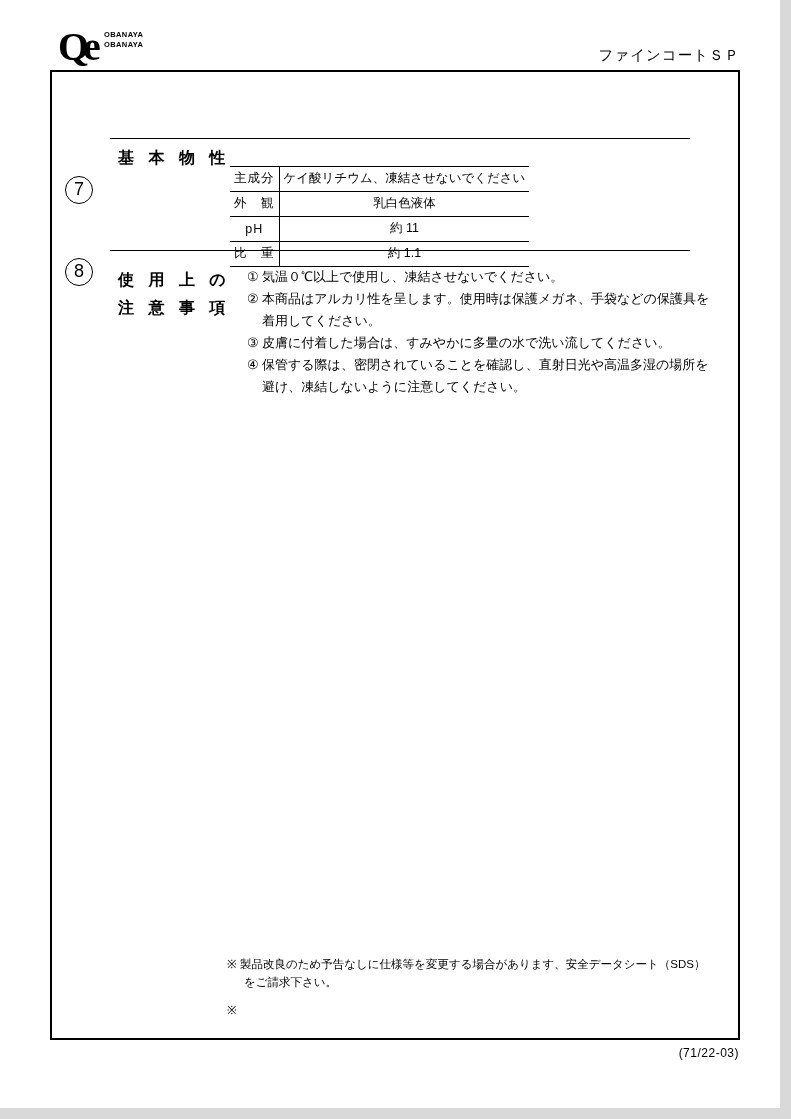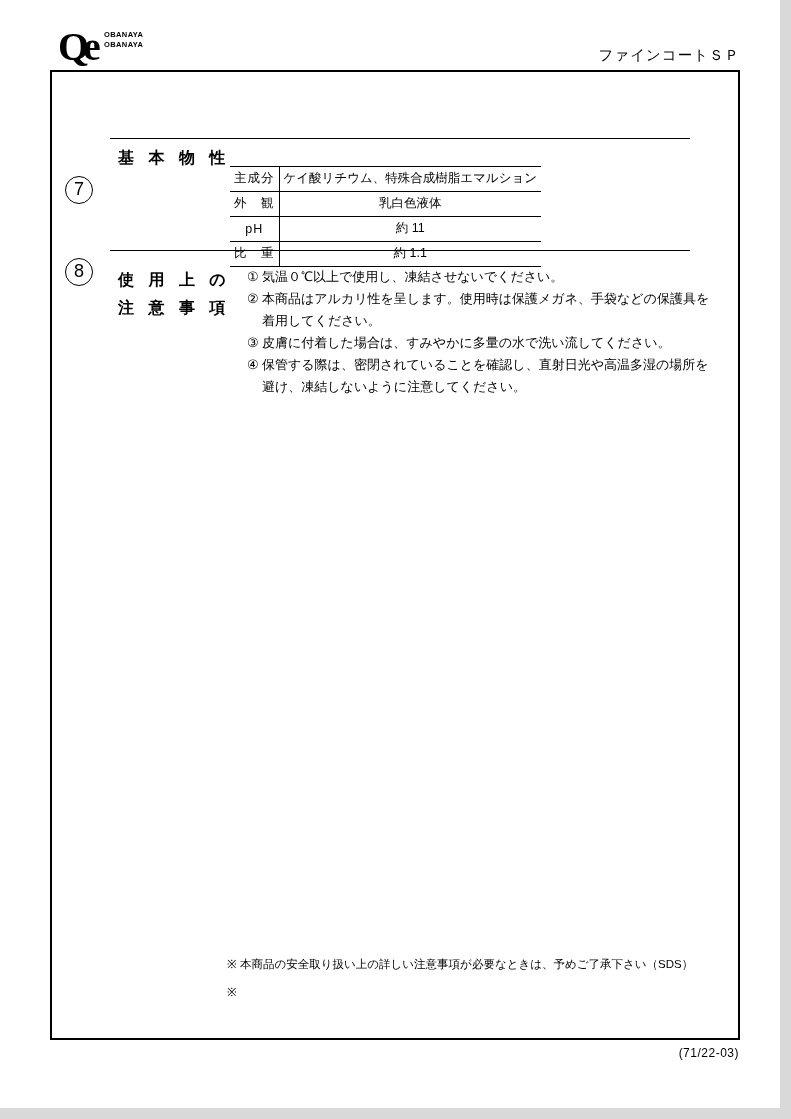--- a/index.html
+++ b/index.html
@@ -257,21 +257,21 @@
 
     <div class="section" id="sec7">
       <div class="sec-num"><span class="circ">7</span></div>
       <div class="sec-rule" id="sec7-rule"></div>
       <div class="sec-title" id="sec7-title">基 本 物 性</div>
 
       <table class="props">
         <tbody>
             <tr>
           <td class="prop-label">主成分</td>
-          <td class="prop-value left">ケイ酸リチウム、特殊合成樹脂エマルション</td>
+          <td class="prop-value left">ケイ酸リチウム、凍結させないでください</td>
         </tr>
         <tr>
           <td class="prop-label">外　観</td>
           <td class="prop-value">乳白色液体</td>
         </tr>
         <tr>
           <td class="prop-label">pH</td>
           <td class="prop-value">約 11</td>
         </tr>
         <tr>
@@ -304,21 +304,22 @@
         <div class="note">
           <span class="marker">④</span>
           <span>保管する際は、密閉されていることを確認し、直射日光や高温多湿の場所を避け、凍結しないように注意してください。</span>
         </div>
       </div>
     </div>
 
     <div class="footnotes">
       <div class="footnote">
         <span class="fmark">※</span>
-        <span>本商品の安全取り扱い上の詳しい注意事項が必要なときは、予めご了承下さい（SDS）</span>
+        <span>製品改良のため予告なしに仕様等を変更する場合があります、安全データシート（SDS）</span>
+        <span class="indent">をご請求下さい。</span>
       </div>
       <div class="footnote">
         <span class="fmark">※</span>
       </div>
     </div>
 
   </div>
 
   <div class="page-code">(71/22-03)</div>
 

